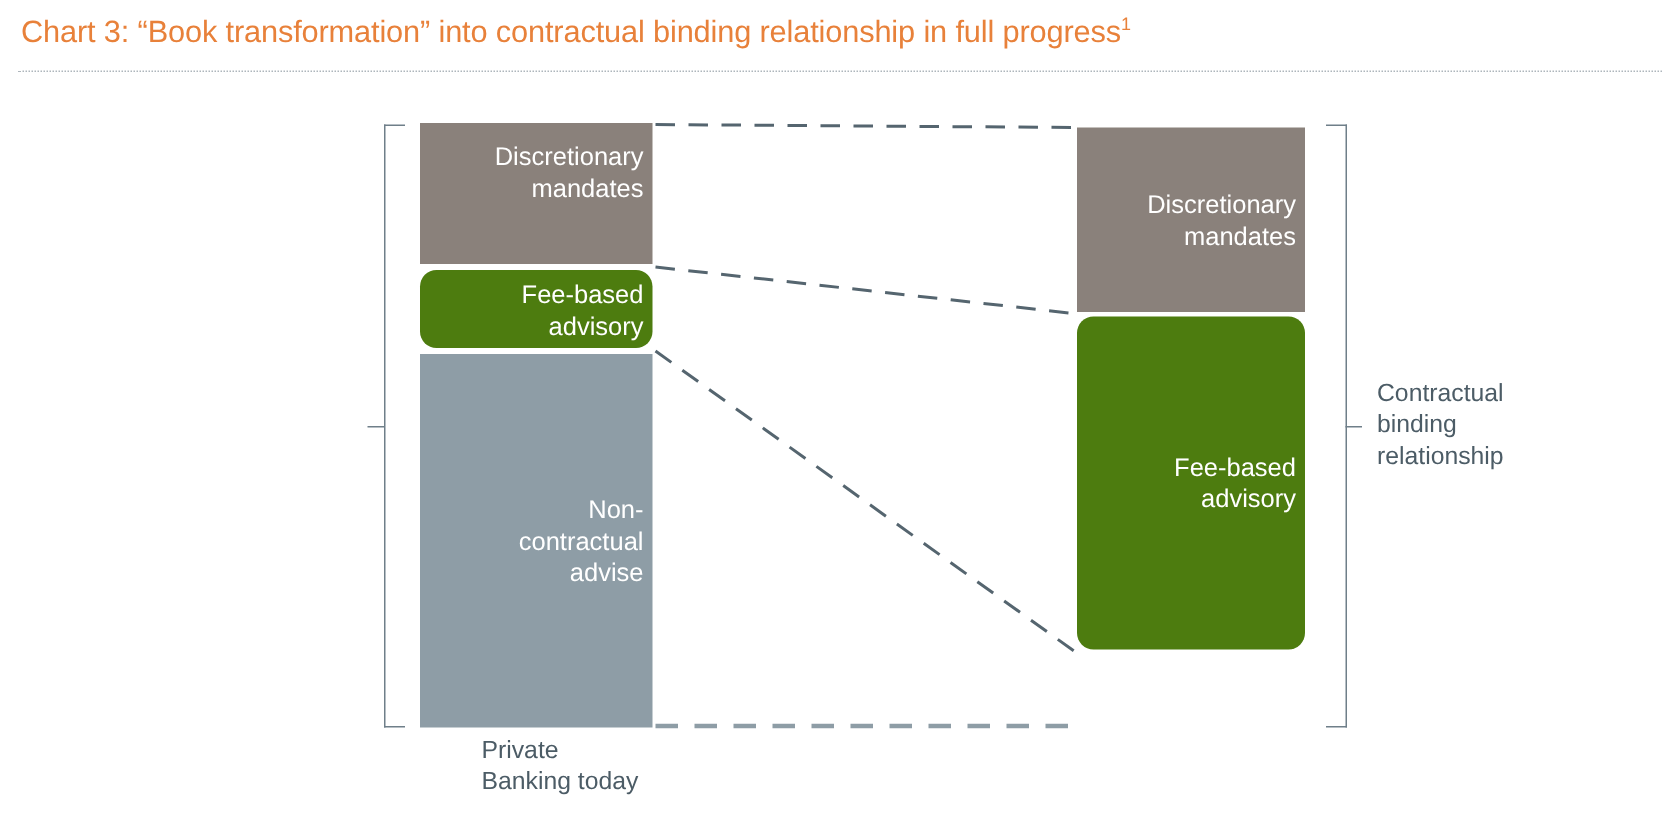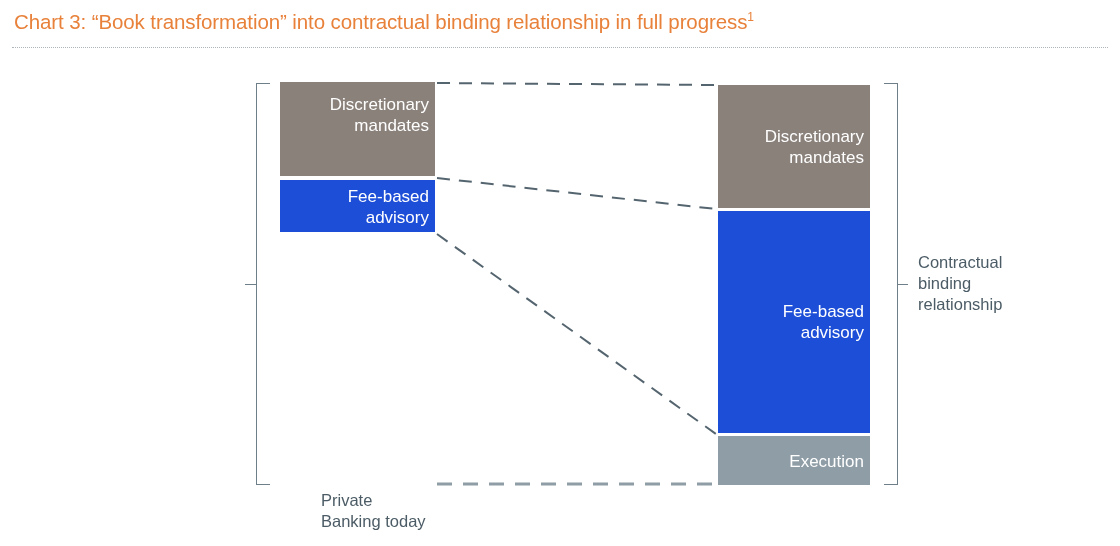--- a/index.html
+++ b/index.html
@@ -55,21 +55,21 @@
     text-align: right;
   }
   .bar-segment .seg-label {
     position: absolute;
     left: 17px;
     top: 12px;
     right: 6px;
     white-space: pre-line;
   }
   .seg-brown { background: #8A817B; }
-  .seg-blue  { background: #1d4ed8; }
+  .seg-blue  { background: #4d7c0f; border-radius: 11px; }
   .seg-gray  { background: #8E9DA6; }
 
   
   .lbl-mid .seg-label { top: 50%; transform: translateY(-50%); }
 
   
   .bar-caption {
     position: absolute;
     font-size: 16.5px;
     line-height: 21px;
@@ -131,37 +131,39 @@
   <div class="bar-segment seg-brown" style="left:280px; top:82px; width:155px; height:94px;">
     <span class="seg-label">Discretionary
 mandates</span>
   </div>
 
   <div class="bar-segment seg-blue" style="left:280px; top:180px; width:155px; height:52px;">
     <span class="seg-label" style="top:6px;">Fee-based
 advisory</span>
   </div>
 
+  <div class="bar-segment seg-gray lbl-mid" style="left:280px; top:236px; width:155px; height:249px;">
+    <span class="seg-label">Non-
+contractual
+advise</span>
+  </div>
 
   <div class="bar-caption" style="left:293px; top:490px;">Private
 Banking today</div>
 
   <div class="bar-segment seg-brown lbl-mid" style="left:718px; top:85px; width:152px; height:123px;">
     <span class="seg-label">Discretionary
 mandates</span>
   </div>
 
   <div class="bar-segment seg-blue lbl-mid" style="left:718px; top:211px; width:152px; height:222px;">
     <span class="seg-label">Fee-based
 advisory</span>
   </div>
 
-  <div class="bar-segment seg-gray lbl-mid" style="left:718px; top:436px; width:152px; height:49px;">
-    <span class="seg-label">Execution</span>
-  </div>
 
 
   <div class="bracket bracket-right" style="left:884px; top:83px; width:14px; height:402px;"></div>
   <div class="bracket-tick" style="left:897px; top:284px;"></div>
 
   <div class="side-label" style="left:918px; top:252px;">Contractual
 binding
 relationship</div>
 
   <svg id="connectors" viewBox="0 0 1120 546" xmlns="http://www.w3.org/2000/svg">

